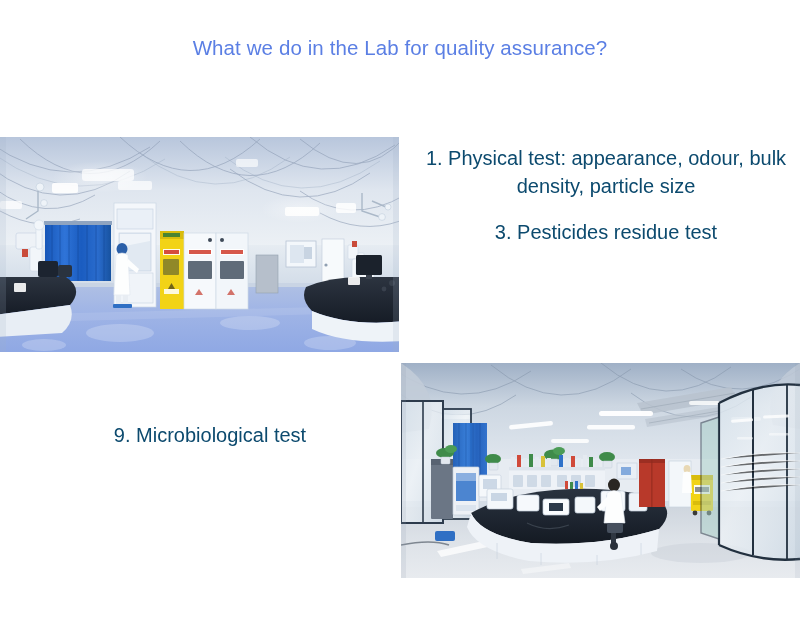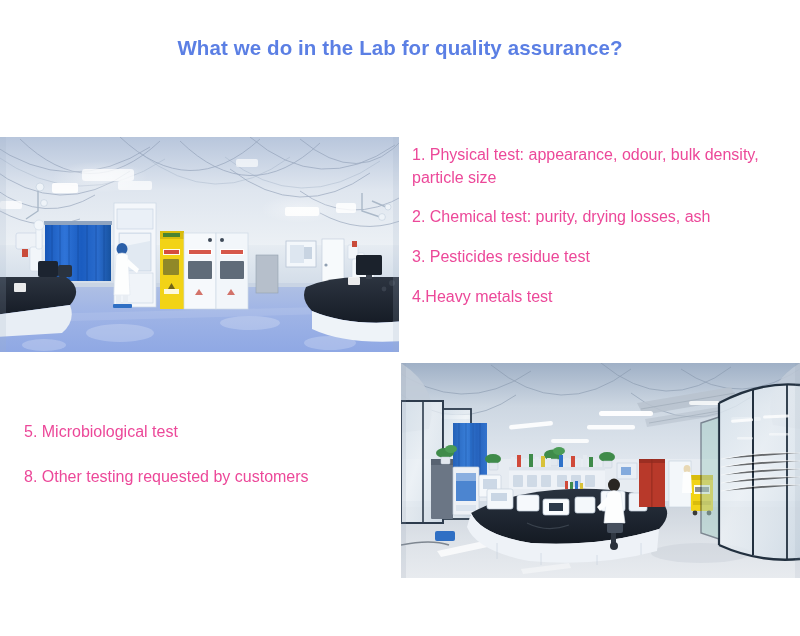--- a/index.html
+++ b/index.html
@@ -17,21 +17,21 @@
   }
 
   
   .title {
     position: absolute;
     left: 0;
     top: 36px;
     width: 800px;
     text-align: center;
     font-size: 20.5px;
-    font-weight: bold;
+    font-weight: normal;
     color: #5b7fe4;
     letter-spacing: 0.1px;
   }
 
   
   .photo {
     position: absolute;
     overflow: hidden;
   }
   #photo-top-left {
@@ -43,23 +43,24 @@
   #photo-bottom-right {
     left: 401px;
     top: 363px;
     width: 399px;
     height: 215px;
   }
 
   
   .text-block {
     position: absolute;
-    color: #ec4899;
-    font-size: 16px;
+    color: #0c4a6e;
+    font-size: 20px;
     line-height: 1.42;
+    text-align: center;
   }
   #list-right {
     left: 412px;
     top: 144px;
     width: 388px;
   }
   #list-left {
     left: 24px;
     top: 421px;
     width: 372px;
@@ -279,28 +280,25 @@
 
       <rect x="0" y="0" width="399" height="215" fill="none"></rect>
       <rect x="0" y="0" width="6" height="215" fill="#9fb0c8" opacity="0.18"></rect>
       <rect x="393" y="0" width="6" height="215" fill="#9fb0c8" opacity="0.18"></rect>
     </g>
   </svg>
 </div>
 
 <div class="text-block" id="list-right">
   <p class="list-item">1. Physical test: appearance, odour, bulk density, particle size</p>
-  <p class="list-item">2. Chemical test: purity, drying losses, ash</p>
   <p class="list-item">3. Pesticides residue test</p>
-  <p class="list-item">4.Heavy metals test</p>
 </div>
 
 <div class="text-block" id="list-left">
-  <p class="list-item">5. Microbiological test</p>
-  <p class="list-item">8. Other testing requested by customers</p>
+  <p class="list-item">9. Microbiological test</p>
 </div>
 
 <div class="photo" id="photo-bottom-right">
   <svg class="scene" viewBox="0 0 399 215" preserveAspectRatio="none">
     <defs>
       <linearGradient id="p2ceil" x1="0" y1="0" x2="0" y2="1">
         <stop offset="0%" stop-color="#9fb0c6"></stop>
         <stop offset="40%" stop-color="#cdd7e2"></stop>
         <stop offset="100%" stop-color="#e3e9f0"></stop>
       </linearGradient>

